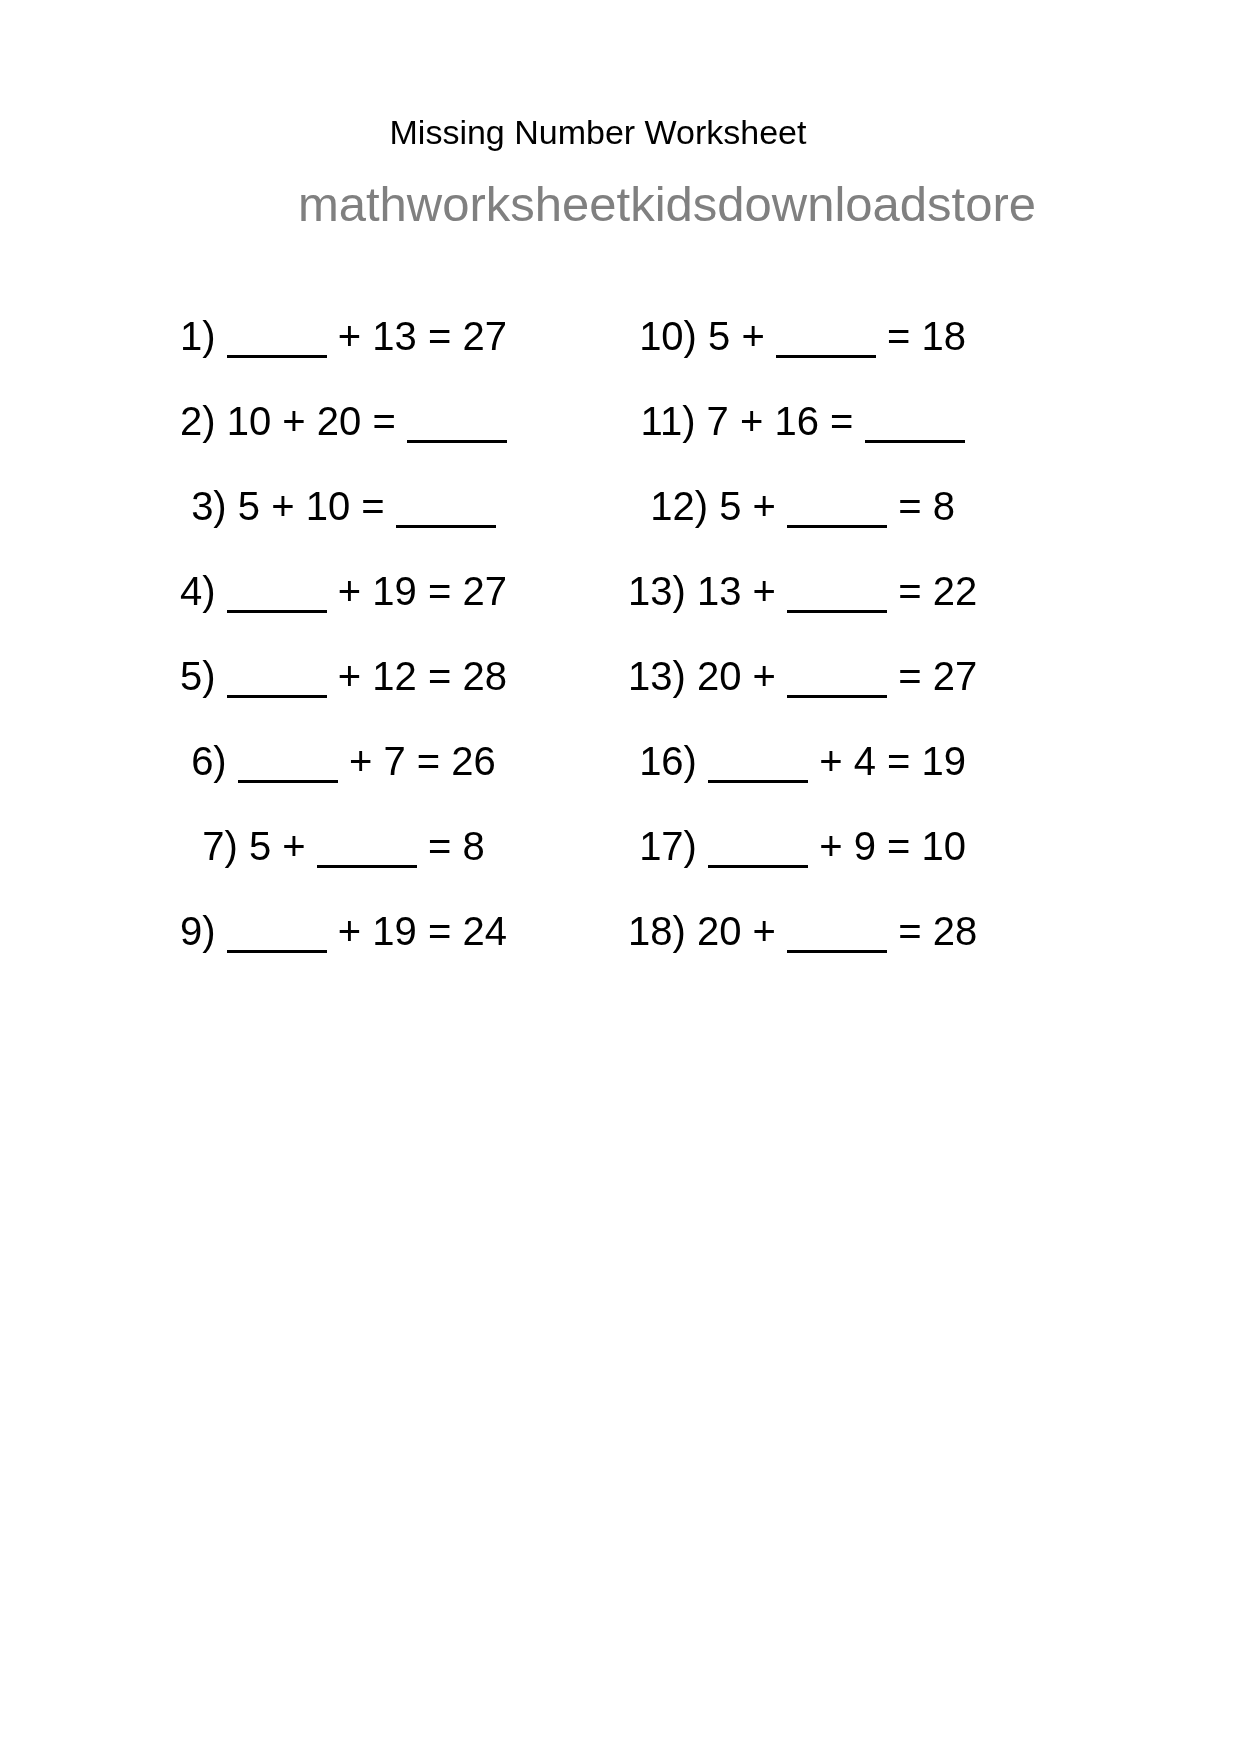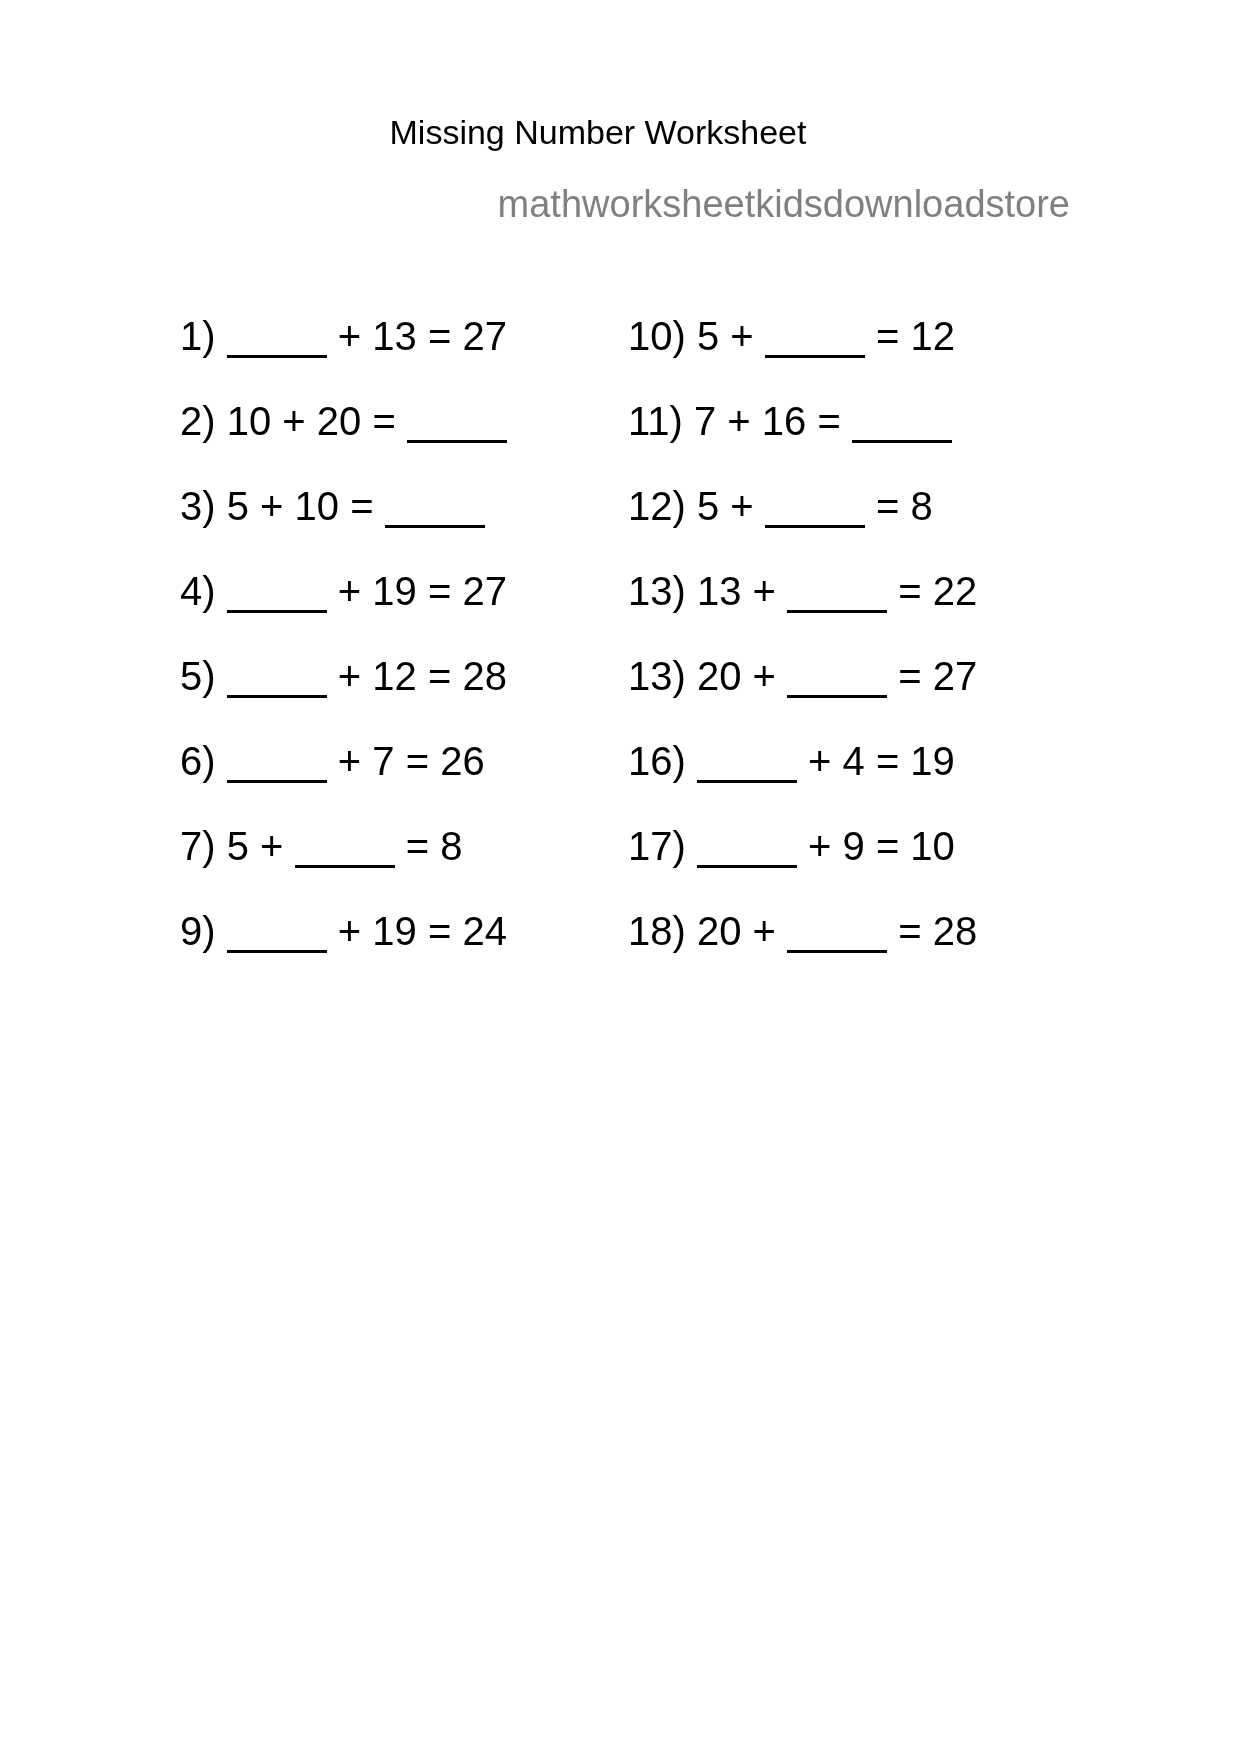--- a/index.html
+++ b/index.html
@@ -22,30 +22,31 @@
       top: 100px;
       text-align: center;
       font-size: 34px;
       line-height: 64px;
       font-weight: normal;
       margin: 0;
       letter-spacing: 0px;
     }
     .subtitle {
       position: absolute;
-      right: 170px;
+      right: 204px;
       top: 182px;
-      font-size: 38px;
+      font-size: 49px;
       line-height: 44px;
       color: #808080;
       letter-spacing: 0px;
     }
     .col {
       position: absolute;
       top: 312px;
+      text-align: center;
     }
     .col.left { left: 180px; }
     .col.right { left: 628px; }
     .problem {
       height: 85px;
       font-size: 40px;
       line-height: 48px;
       white-space: pre;
       display: block;
     }
@@ -68,21 +69,21 @@
     <div class="problem"><span>1)</span> <span class="blank"></span> <span>+ 13 = 27</span></div>
     <div class="problem"><span>2)</span> <span>10 + 20 =</span> <span class="blank"></span></div>
     <div class="problem"><span>3)</span> <span>5 + 10 =</span> <span class="blank"></span></div>
     <div class="problem"><span>4)</span> <span class="blank"></span> <span>+ 19 = 27</span></div>
     <div class="problem"><span>5)</span> <span class="blank"></span> <span>+ 12 = 28</span></div>
     <div class="problem"><span>6)</span> <span class="blank"></span> <span>+ 7 = 26</span></div>
     <div class="problem"><span>7)</span> <span>5 +</span> <span class="blank"></span> <span>= 8</span></div>
     <div class="problem"><span>9)</span> <span class="blank"></span> <span>+ 19 = 24</span></div>
   </div>
 <div class="col right">
-    <div class="problem"><span>10)</span> <span>5 +</span> <span class="blank"></span> <span>= 12</span></div>
+    <div class="problem"><span>10)</span> <span>5 +</span> <span class="blank"></span> <span>= 18</span></div>
     <div class="problem"><span>11)</span> <span>7 + 16 =</span> <span class="blank"></span></div>
     <div class="problem"><span>12)</span> <span>5 +</span> <span class="blank"></span> <span>= 8</span></div>
     <div class="problem"><span>13)</span> <span>13 +</span> <span class="blank"></span> <span>= 22</span></div>
     <div class="problem"><span>13)</span> <span>20 +</span> <span class="blank"></span> <span>= 27</span></div>
     <div class="problem"><span>16)</span> <span class="blank"></span> <span>+ 4 = 19</span></div>
     <div class="problem"><span>17)</span> <span class="blank"></span> <span>+ 9 = 10</span></div>
     <div class="problem"><span>18)</span> <span>20 +</span> <span class="blank"></span> <span>= 28</span></div>
   </div>
 
 </body></html>

